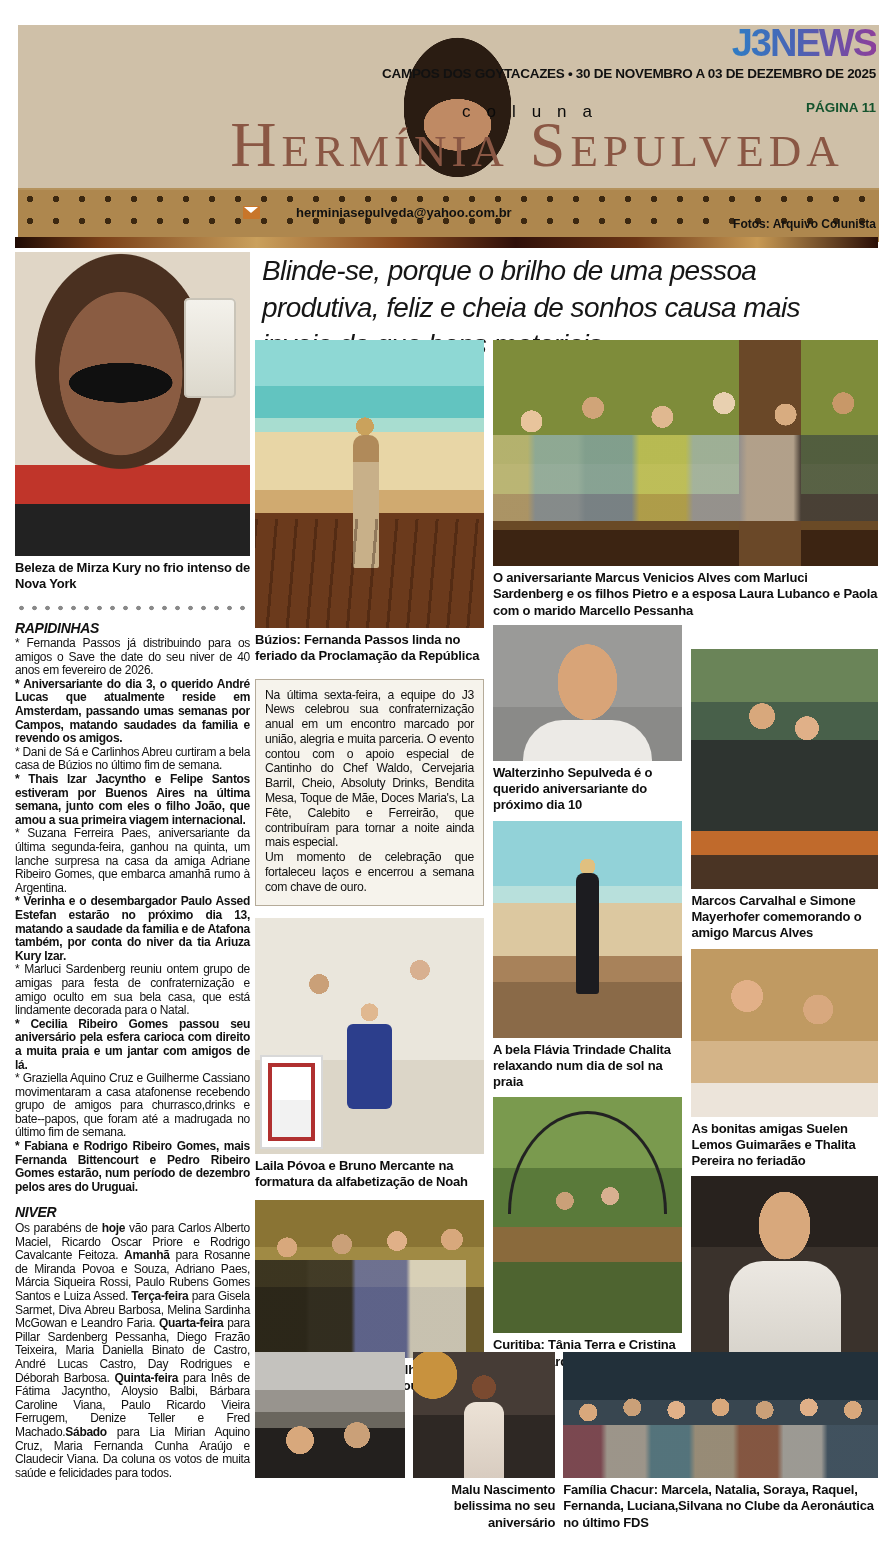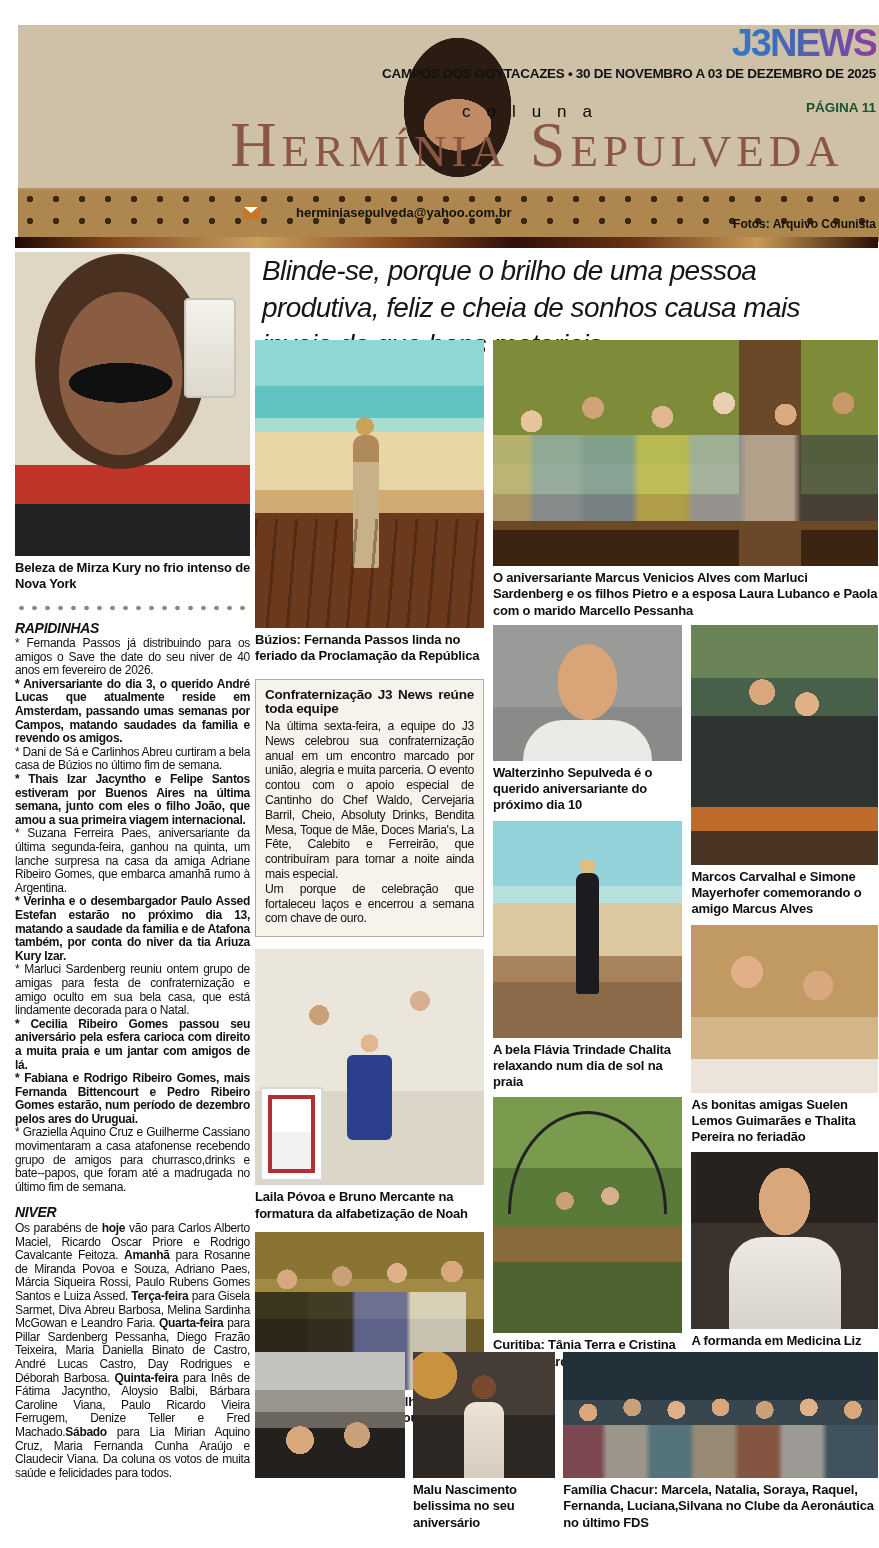--- a/index.html
+++ b/index.html
@@ -49,26 +49,26 @@
   
   .midcol{position:absolute;left:255px;top:340px;width:229px;}
   .newsbox{margin-top:14px;border:1px solid #b5ab99;background:#f6f3ec;padding:8px 9px 10px 9px;}
   .newsbox .bt{font-size:13.5px;font-weight:700;margin:0 0 2px 0;letter-spacing:-.2px;}
   .newsbox p{margin:0;font-size:12.2px;line-height:14.8px;text-align:justify;letter-spacing:-.3px;}
 
   
   .rightcol{position:absolute;left:493px;top:340px;width:385px;}
   .subcols{display:flex;gap:9px;margin-top:6px;}
   .subL{width:197px;}
-  .subR{width:194px;}
+  .subR{width:194px;margin-top:24px;}
 
   
   .bottomrow{position:absolute;left:255px;top:1352px;width:623px;display:flex;gap:8px;}
   .bottomrow .cell1{width:160px;}
-  .bottomrow .cell2{width:152px;}
+  .bottomrow .cell2{width:152px;text-align:right;}
   .bottomrow .cell3{width:336px;}
 
   
   .ph-portrait{background:
     radial-gradient(ellipse 34px 26px at 50% 46%,#bf8a64 0 99%,transparent),
     radial-gradient(ellipse 54px 70px at 50% 38%,#2a1c12 0 99%,transparent),
     linear-gradient(180deg,#cfc0a8 0 76%,#a87c44 76%);}
   .ph-portrait::after{content:"";position:absolute;left:0;right:0;bottom:0;height:25%;opacity:.85;
     background:radial-gradient(circle 5px at 12px 11px,#2a1a08 0 60%,transparent 61%) 0 0/26px 22px,#b08a50;}
 
@@ -206,34 +206,33 @@
     <p class="colhead">RAPIDINHAS</p>
     <div>
         <p class="para">* Fernanda Passos já distribuindo para os amigos o Save the date do seu niver de 40 anos em fevereiro de 2026.</p>
         <p class="para b">* Aniversariante do dia 3, o querido André Lucas que atualmente reside em Amsterdam, passando umas semanas por Campos, matando saudades da familia e revendo os amigos.</p>
         <p class="para">* Dani de Sá e Carlinhos Abreu curtiram a bela casa de Búzios no último fim de semana.</p>
         <p class="para b">* Thais Izar Jacyntho e Felipe Santos estiveram por Buenos Aires na última semana, junto com eles o filho João, que amou a sua primeira viagem internacional.</p>
         <p class="para">* Suzana Ferreira Paes, aniversariante da última segunda-feira, ganhou na quinta, um lanche surpresa na casa da amiga Adriane Ribeiro Gomes, que embarca amanhã rumo à Argentina.</p>
         <p class="para b">* Verinha e o desembargador Paulo Assed Estefan estarão no próximo dia 13, matando a saudade da familia e de Atafona também, por conta do niver da tia Ariuza Kury Izar.</p>
         <p class="para">* Marluci Sardenberg reuniu ontem grupo de amigas para festa de confraternização e amigo oculto em sua bela casa, que está lindamente decorada para o Natal.</p>
         <p class="para b">* Cecilia Ribeiro Gomes passou seu aniversário pela esfera carioca com direito a muita praia e um jantar com amigos de lá.</p>
+        <p class="para">* Graziella Aquino Cruz e Guilherme Cassiano movimentaram a casa atafonense recebendo grupo de amigos para churrasco,drinks e bate--papos, que foram até a madrugada no último fim de semana.</p>
         <p class="para b">* Fabiana e Rodrigo Ribeiro Gomes, mais Fernanda Bittencourt e Pedro Ribeiro Gomes estarão, num período de dezembro pelos ares do Uruguai.</p>
-        <p class="para">* Graziella Aquino Cruz e Guilherme Cassiano movimentaram a casa atafonense recebendo grupo de amigos para churrasco,drinks e bate--papos, que foram até a madrugada no último fim de semana.</p>
       </div>
     <p class="colhead" style="margin-top:12px">NIVER</p>
     <p class="niver-p"><span>Os parabéns de </span><b>hoje</b><span> vão para Carlos Alberto Maciel, Ricardo Oscar Priore e Rodrigo Cavalcante Feitoza. </span><b>Amanhã</b><span> para Rosanne de Miranda Povoa e Souza, Adriano Paes, Márcia Siqueira Rossi, Paulo Rubens Gomes Santos e Luiza Assed. </span><b>Terça-feira</b><span> para Gisela Sarmet, Diva Abreu Barbosa, Melina Sardinha McGowan e Leandro Faria. </span><b>Quarta-feira</b><span> para Pillar Sardenberg Pessanha, Diego Frazão Teixeira, Maria Daniella Binato de Castro, André Lucas Castro, Day Rodrigues e Déborah Barbosa. </span><b>Quinta-feira</b><span> para Inês de Fátima Jacyntho, Aloysio Balbi, Bárbara Caroline Viana, Paulo Ricardo Vieira Ferrugem, Denize Teller e Fred Machado.</span><b>Sábado</b><span> para Lia Mirian Aquino Cruz, Maria Fernanda Cunha Araújo e Claudecir Viana. Da coluna os votos de muita saúde e felicidades para todos.</span></p>
   </div>
 
   <div class="midcol">
     <div class="ph ph-buzios" style="height:288px"></div>
     <div class="cap">Búzios: Fernanda Passos linda no feriado da Proclamação da República</div>
     <div class="newsbox">
-      <p class="bt">Confraternização J3 News reúne toda equipe</p>
       <p>Na última sexta-feira, a equipe do J3 News celebrou sua confraternização anual em um encontro marcado por união, alegria e muita parceria. O evento contou com o apoio especial de Cantinho do Chef Waldo, Cervejaria Barril, Cheio, Absoluty Drinks, Bendita Mesa, Toque de Mãe, Doces Maria's, La Fête, Calebito e Ferreirão, que contribuíram para tornar a noite ainda mais especial.</p>
-      <p>Um porque de celebração que fortaleceu laços e encerrou a semana com chave de ouro.</p>
+      <p>Um momento de celebração que fortaleceu laços e encerrou a semana com chave de ouro.</p>
     </div>
     <div class="ph ph-laila" style="height:236px;margin-top:12px"></div>
     <div class="cap">Laila Póvoa e Bruno Mercante na formatura da alfabetização de Noah</div>
     <div class="ph ph-piassi" style="height:158px;margin-top:10px"></div>
     <div class="cap">Eduardo Piassi com os filhos João Bento e Maria Eduarda Lourenço e sua amada Lara Martini</div>
   </div>
 
   <div class="rightcol">
     <div class="ph ph-group83" style="height:226px"></div>
     <div class="cap">O aniversariante Marcus Venicios Alves com Marluci Sardenberg e os filhos Pietro e a esposa Laura Lubanco e Paola com o marido Marcello Pessanha</div>

